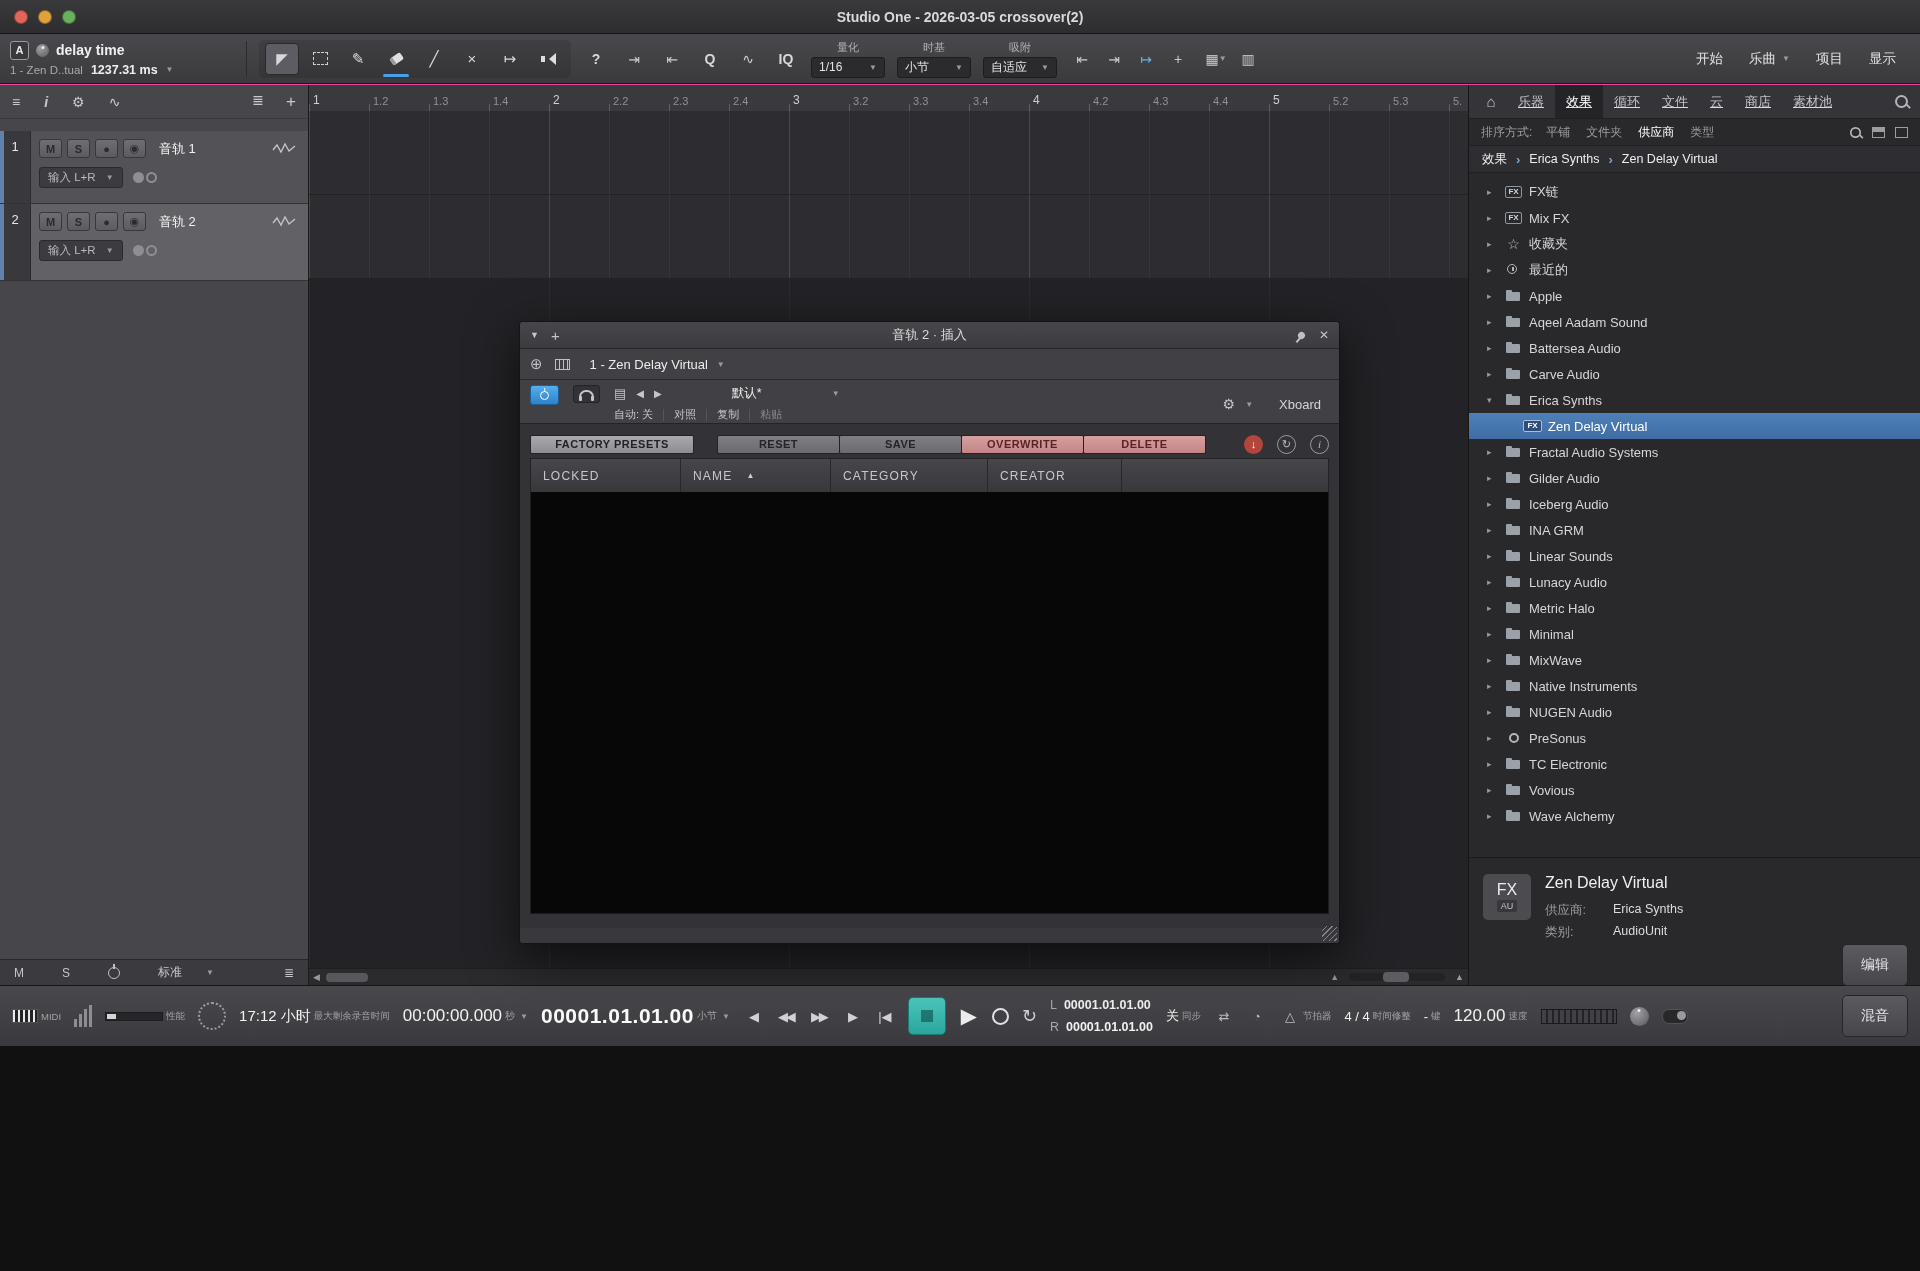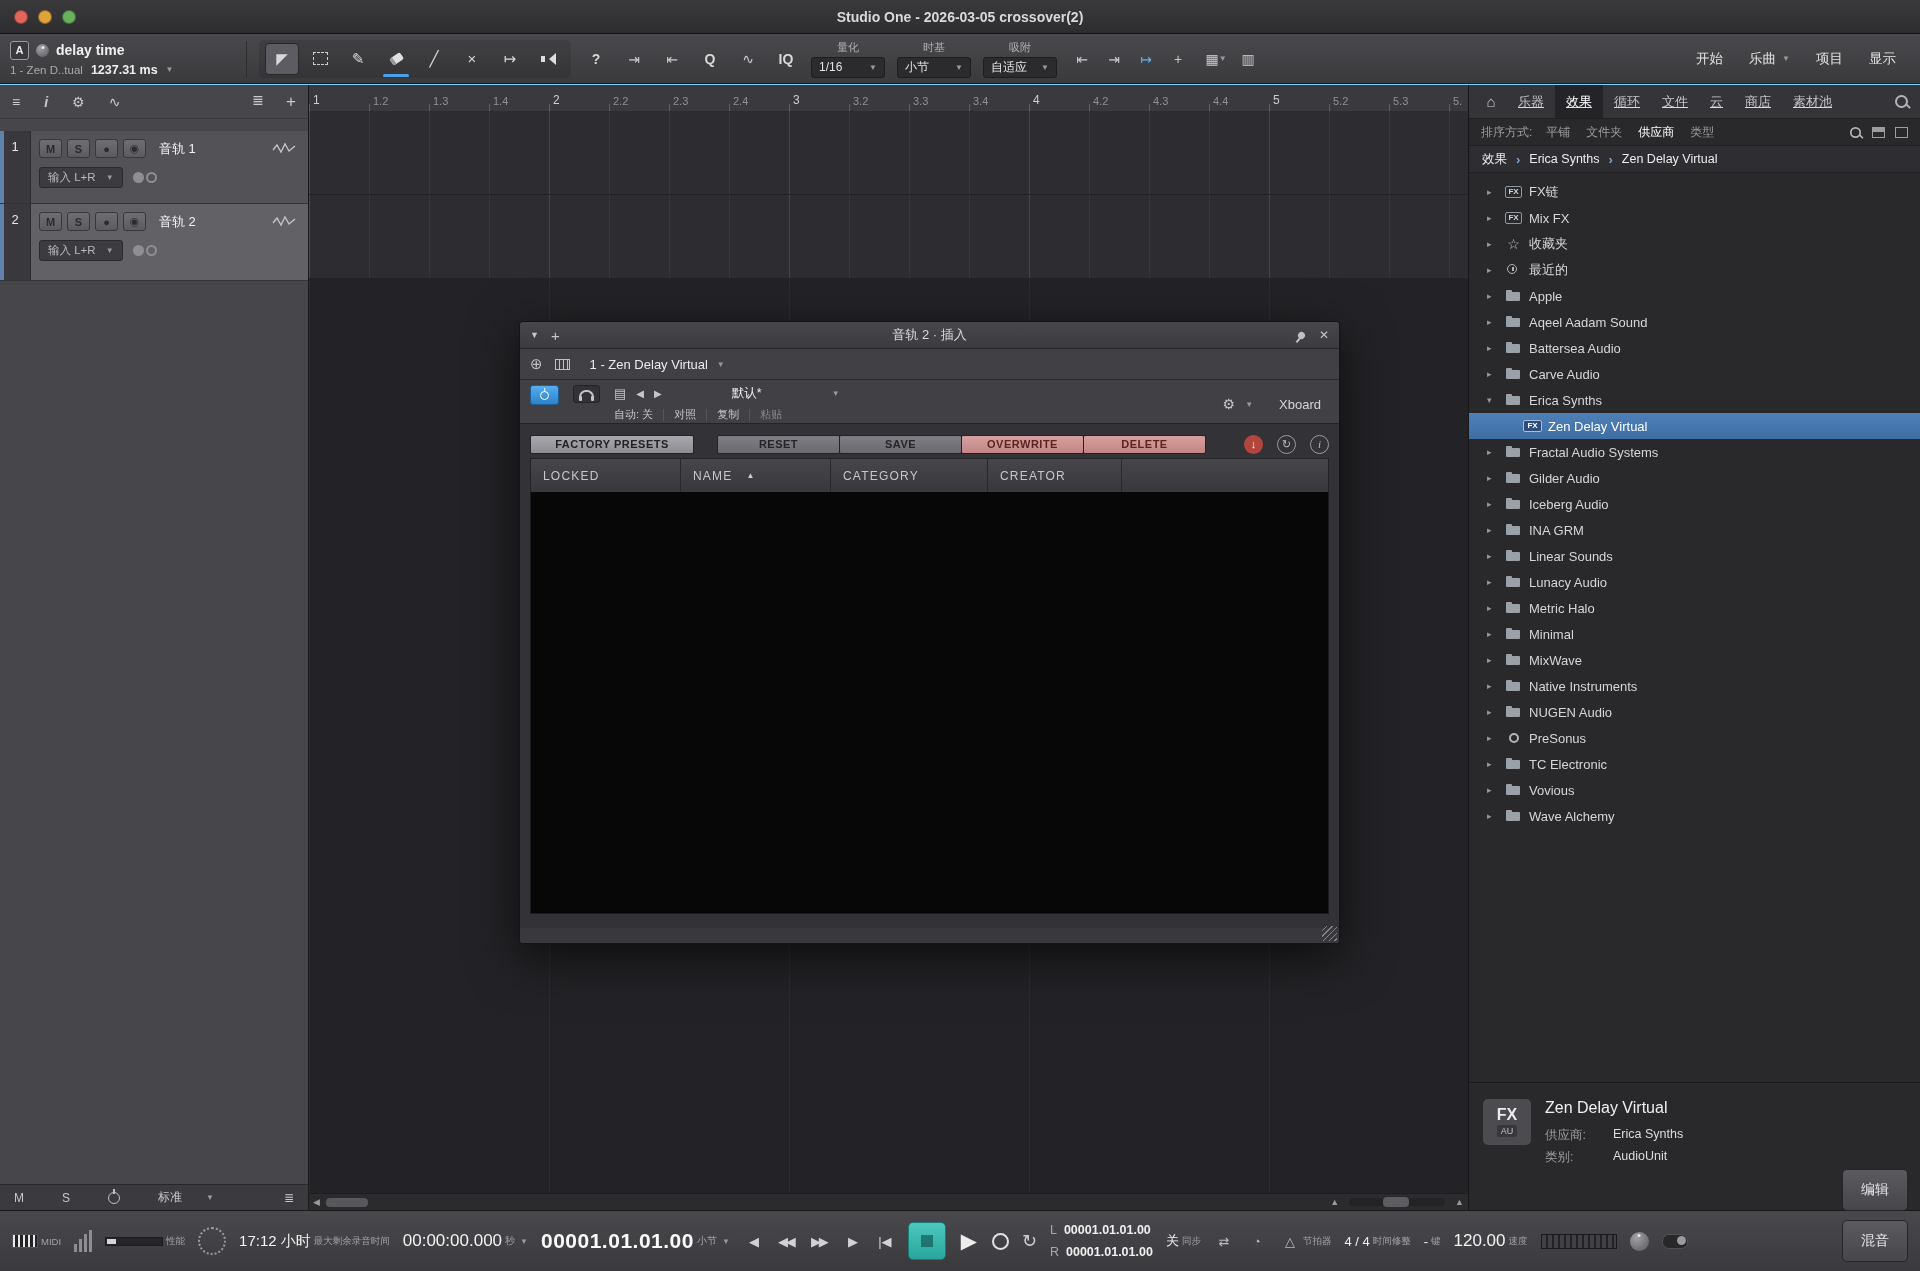--- a/index.html
+++ b/index.html
@@ -1,16 +1,16 @@
 <!DOCTYPE html>
 <html><head>
 <meta charset="utf-8">
 <style>
   html,body{margin:0;padding:0;background:#111;}
-  .root{position:relative;width:1920px;height:1271px;overflow:hidden;background:#7dd3fc;
+  .root{position:relative;width:1920px;height:1046px;overflow:hidden;background:#ec4899;
         font-family:"Liberation Sans","DejaVu Sans",sans-serif;color:#ddd;font-size:13px;}
   .ni{user-select:none}
 
   
   .titlebar{position:absolute;left:0;top:0;right:0;height:33px;background:linear-gradient(#3a3a3d,#2d2d2f);
             border-bottom:1px solid #141414;display:flex;align-items:center;}
   .lights{position:absolute;left:14px;top:0;height:100%;display:flex;align-items:center;gap:10px;}
   .light{width:14px;height:14px;border-radius:50%;border:1px solid rgba(0,0,0,.35);box-sizing:border-box;}
   .l-red{background:#e2655c}.l-yel{background:#e0a33b}.l-grn{background:#69b05c}
   .win-title{margin:0 auto;font-size:14px;font-weight:bold;color:#d9d9d9;}
@@ -129,21 +129,21 @@
   .icon-fx::before{content:"FX";font-size:8px;font-weight:bold;color:#cdd5dd;border:1px solid #8f98a2;border-radius:2px;padding:1px 2px;line-height:1;}
   .icon-star::before{content:"☆";font-size:14px;color:#c2c2c6;}
   .icon-clock::before{content:"";position:absolute;left:3px;top:2px;width:10px;height:10px;border:1.5px solid #b5b5b9;border-radius:50%;box-sizing:border-box;}
   .icon-clock::after{content:"";position:absolute;left:8px;top:5px;width:1.5px;height:4px;background:#b5b5b9;}
   .icon-presonus::before{content:"";width:10px;height:10px;border:2.5px solid #b5b5b9;border-radius:50%;box-sizing:border-box;display:block;}
   .icon-plugin::before{content:"FX";font-size:8px;font-weight:bold;color:#fff;background:#2f4d78;border:1px solid #a6c0e0;border-radius:2px;padding:1px 3px;line-height:1;}
   .binfo{position:absolute;left:0;right:0;bottom:0;height:128px;border-top:1px solid #1b1b1d;background:#29292c;
          padding:16px 14px;box-sizing:border-box;display:flex;gap:14px;}
   .fxbadge{width:48px;height:46px;background:#4b4b50;border-radius:5px;display:flex;flex-direction:column;align-items:center;
            justify-content:center;gap:2px;flex:none;}
-  .fxbadge .fx{font-size:16px;font-weight:bold;color:#ececec;line-height:1;}
+  .fxbadge .fx{font-size:16px;font-weight:normal;color:#ececec;line-height:1;}
   .fxbadge .au{font-size:9px;color:#c3c3c7;background:#38383c;border-radius:2px;padding:1px 4px;line-height:1.2;}
   .binfo-name{font-size:16px;color:#f0f0f0;margin-bottom:10px;}
   .binfo-row{display:flex;font-size:12.5px;margin-bottom:5px;}
   .binfo-row .k{width:68px;color:#9d9da1;}
   .binfo-row .v{color:#dcdcde;}
 
   
   .plugin{position:absolute;left:519px;top:321px;width:821px;height:623px;background:#39393d;border:1px solid #141414;
           border-radius:4px;box-shadow:0 14px 50px rgba(0,0,0,.65);display:flex;flex-direction:column;z-index:20;box-sizing:border-box;overflow:hidden;}
   .pw-title{height:26px;background:linear-gradient(#47474b,#3c3c40);border-bottom:1px solid #26262a;display:flex;align-items:center;

